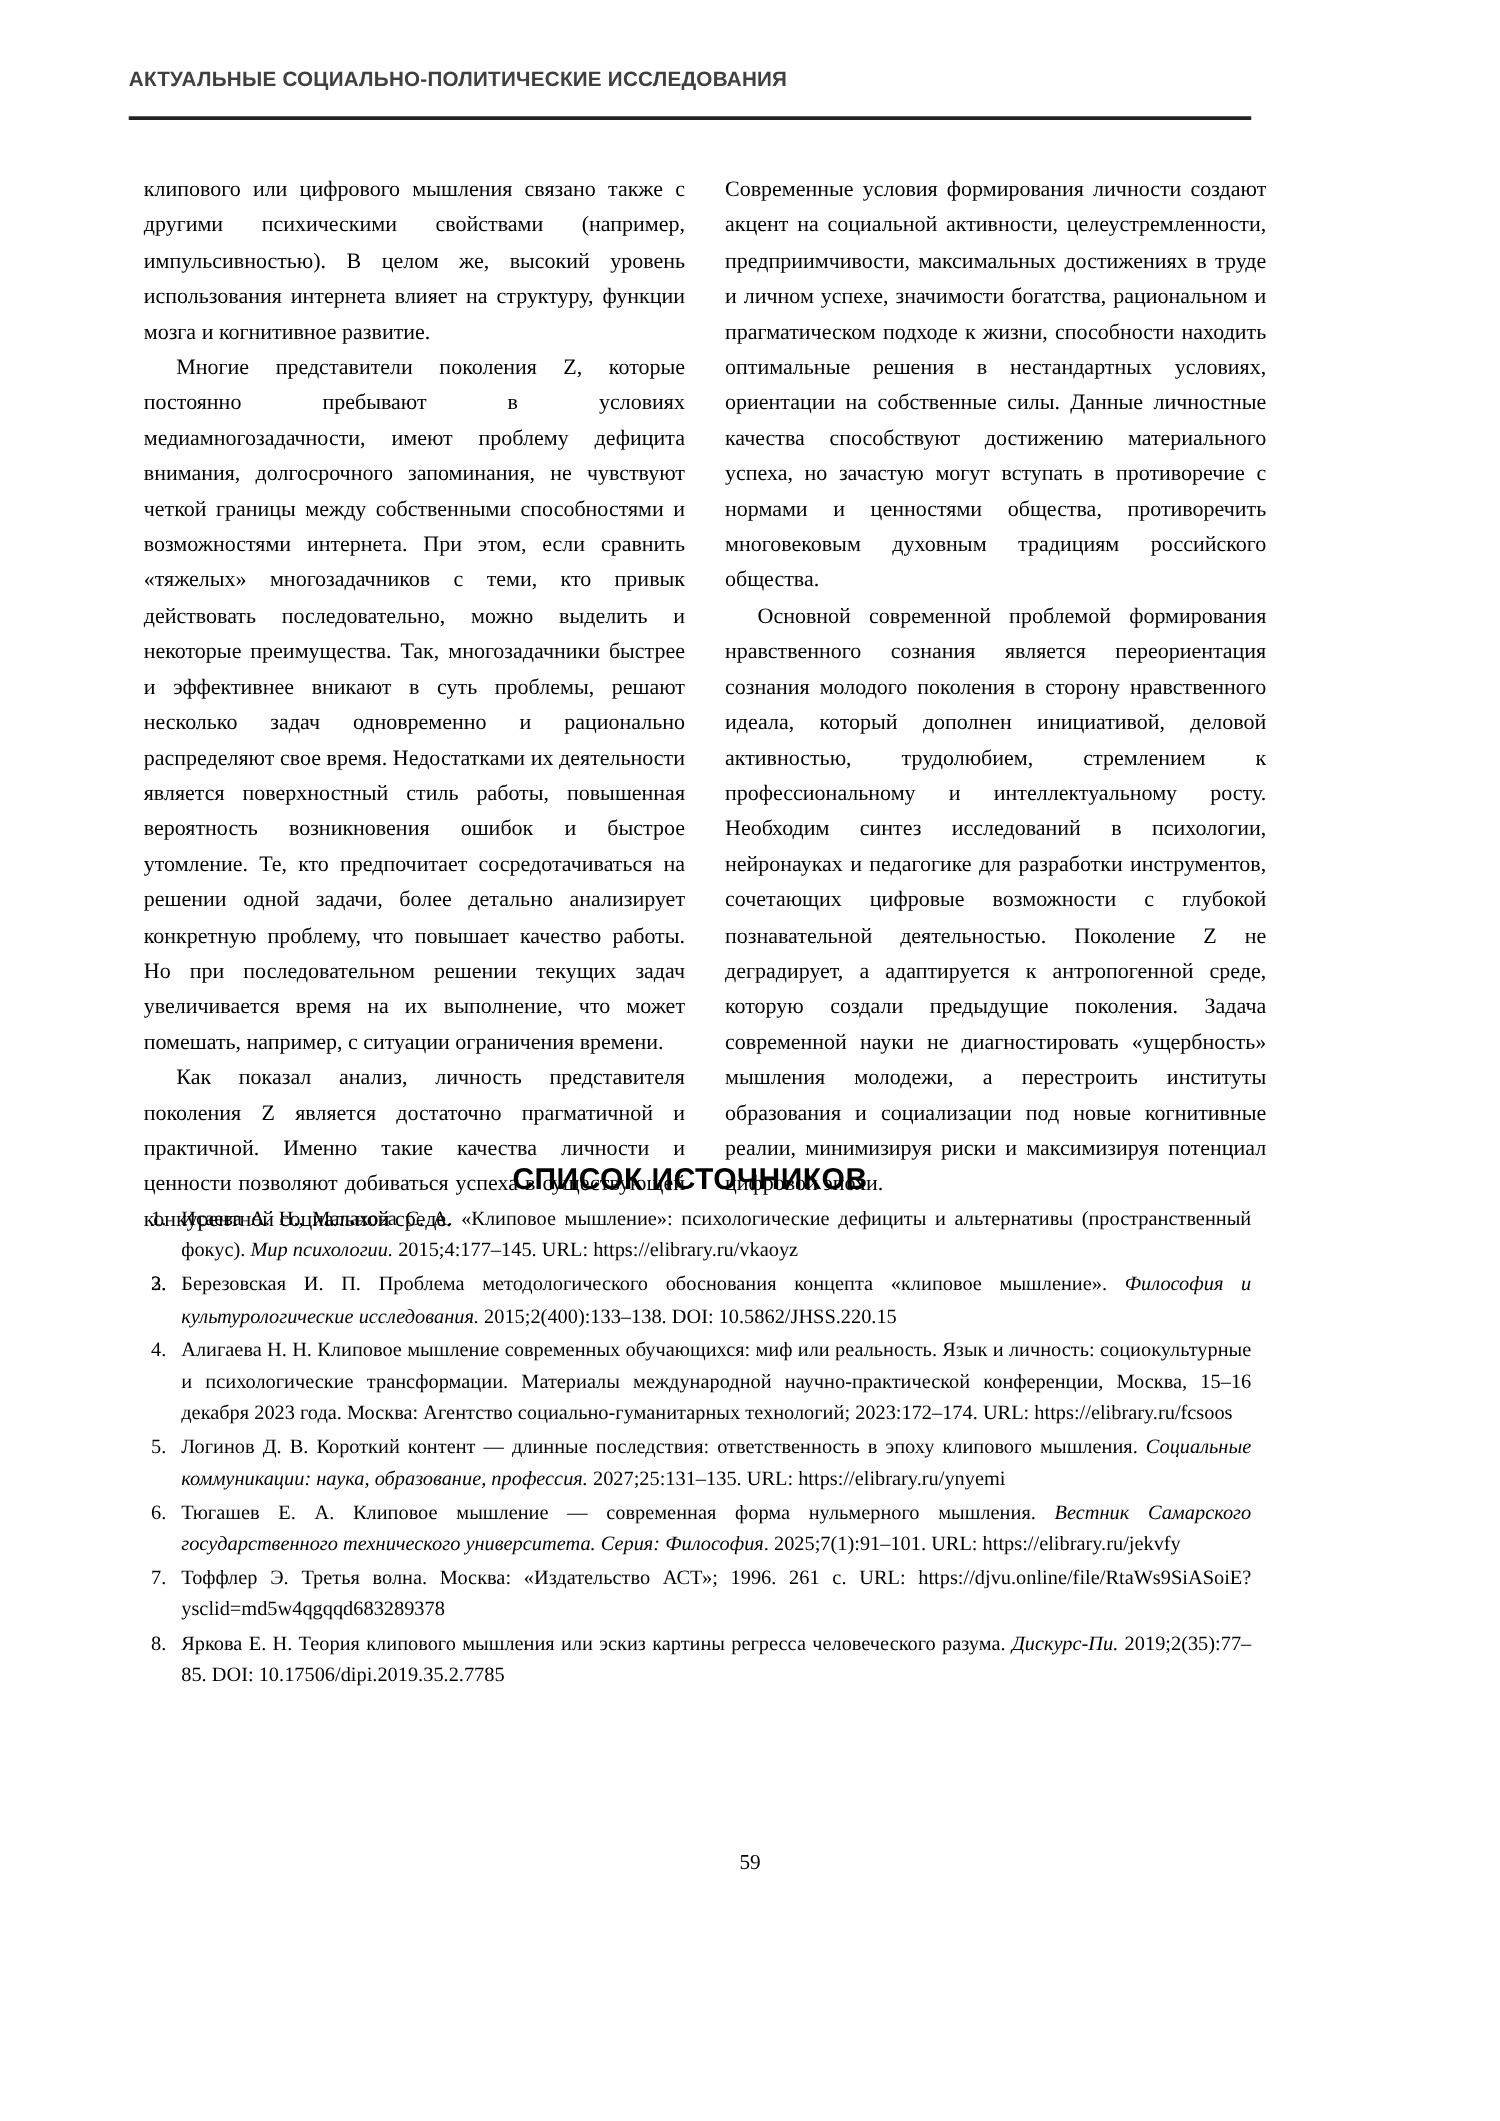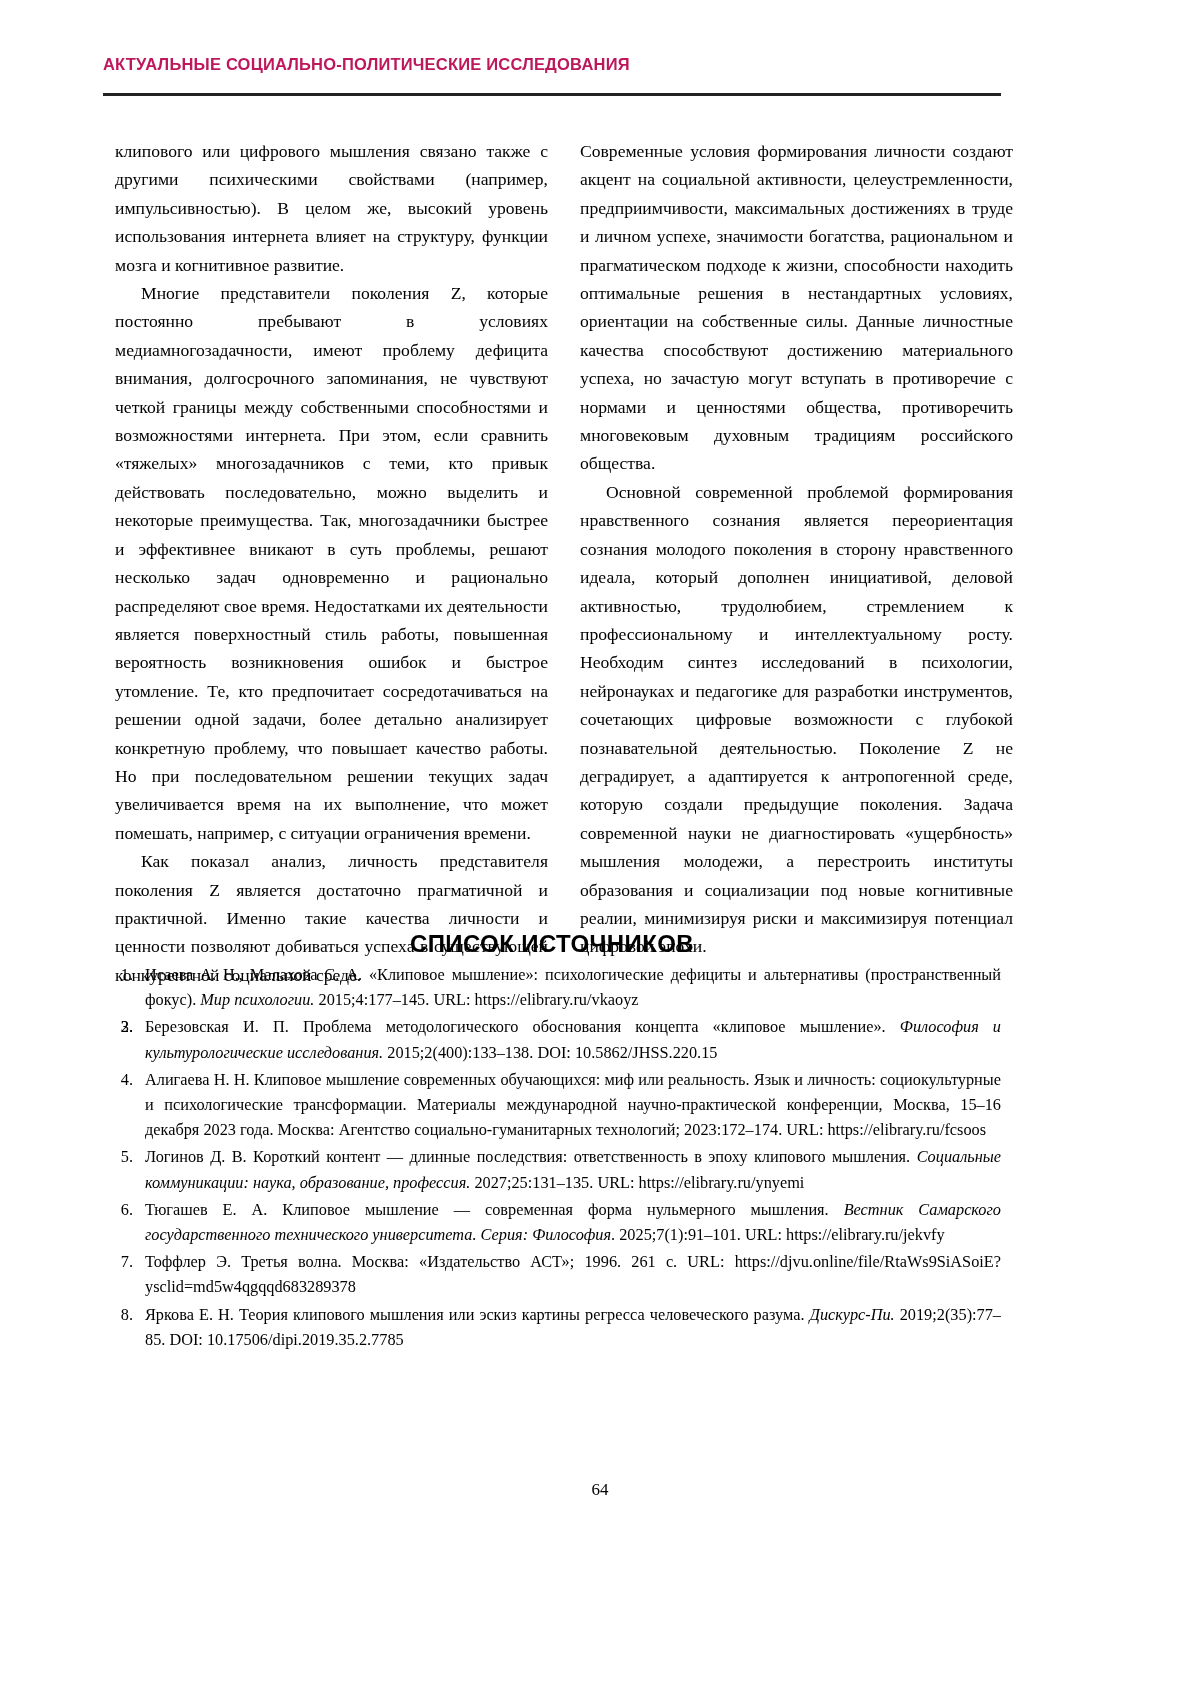--- a/index.html
+++ b/index.html
@@ -25,21 +25,21 @@
   }
   .running-head {
     position: absolute;
     left: 103px;
     top: 55px;
     width: 900px;
     font-family: "Liberation Sans", sans-serif;
     font-weight: bold;
     font-size: 16.5px;
     letter-spacing: 0.2px;
-    color: #be185d;
+    color: #404040;
   }
   .head-rule {
     position: absolute;
     left: 103px;
     top: 93px;
     width: 898px;
     height: 3px;
     background: #222;
   }
   .columns {
@@ -137,15 +137,15 @@
       <li class="ref-item"><span class="ref-num">1.</span><span><span>Исаева А. Н., Малахова С. А. «Клиповое мышление»: психологические дефициты и альтернативы (пространственный фокус). </span><i>Мир психологии.</i><span> 2015;4:177–145. URL: https://elibrary.ru/vkaoyz</span></span></li>
       <li class="ref-item"><span class="ref-num">2.</span></li>
       <li class="ref-item"><span class="ref-num">3.</span><span><span>Березовская И. П. Проблема методологического обоснования концепта «клиповое мышление». </span><i>Философия и культурологические исследования.</i><span> 2015;2(400):133–138. DOI: 10.5862/JHSS.220.15</span></span></li>
       <li class="ref-item"><span class="ref-num">4.</span><span><span>Алигаева Н. Н. Клиповое мышление современных обучающихся: миф или реальность. Язык и личность: социокультурные и психологические трансформации. Материалы международной научно-практической конференции, Москва, 15–16 декабря 2023 года. Москва: Агентство социально-гуманитарных технологий; 2023:172–174. URL: https://elibrary.ru/fcsoos</span></span></li>
       <li class="ref-item"><span class="ref-num">5.</span><span><span>Логинов Д. В. Короткий контент — длинные последствия: ответственность в эпоху клипового мышления. </span><i>Социальные коммуникации: наука, образование, профессия.</i><span> 2027;25:131–135. URL: https://elibrary.ru/ynyemi</span></span></li>
       <li class="ref-item"><span class="ref-num">6.</span><span><span>Тюгашев Е. А. Клиповое мышление — современная форма нульмерного мышления. </span><i>Вестник Самарского государственного технического университета. Серия: Философия</i><span>. 2025;7(1):91–101. URL: https://elibrary.ru/jekvfy</span></span></li>
       <li class="ref-item"><span class="ref-num">7.</span><span><span>Тоффлер Э. Третья волна. Москва: «Издательство АСТ»; 1996. 261 с. URL: https://djvu.online/file/RtaWs9SiASoiE?ysclid=md5w4qgqqd683289378</span></span></li>
       <li class="ref-item"><span class="ref-num">8.</span><span><span>Яркова Е. Н. Теория клипового мышления или эскиз картины регресса человеческого разума. </span><i>Дискурс-Пи.</i><span> 2019;2(35):77–85. DOI: 10.17506/dipi.2019.35.2.7785</span></span></li>
     </ol>
 
-  <div class="page-number">64</div>
+  <div class="page-number">59</div>
 
 </div>
 
 </body></html>

